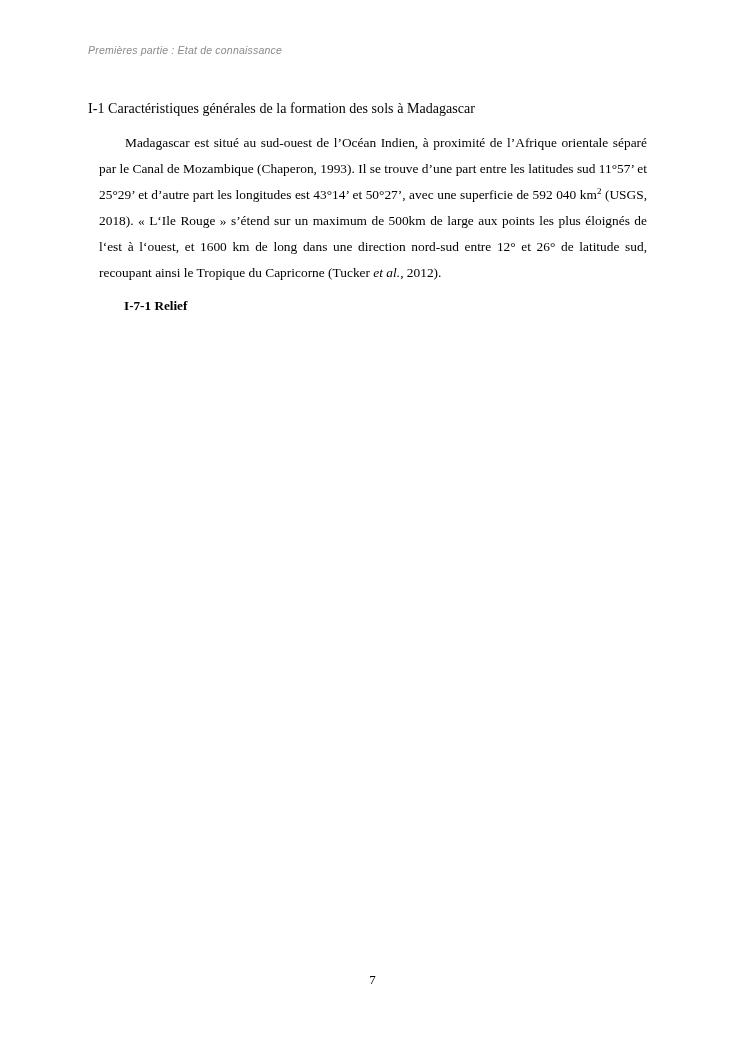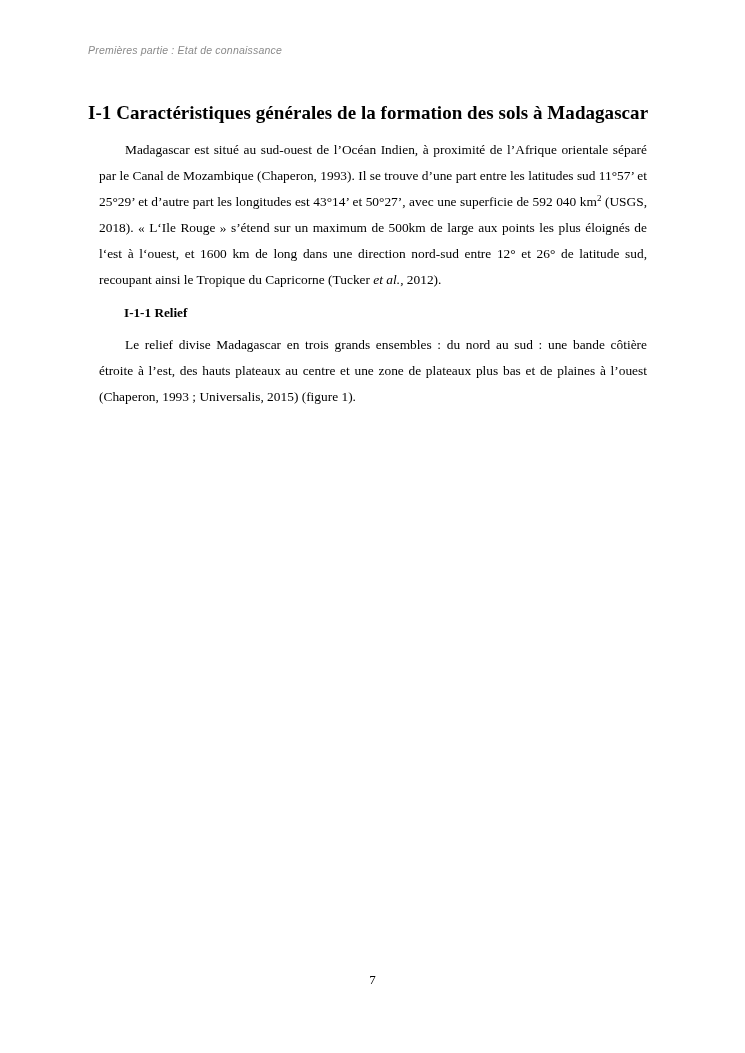--- a/index.html
+++ b/index.html
@@ -40,22 +40,22 @@
 
   .content {
     position: absolute;
     top: 100px;
     left: 88px;
     width: 570px;
   }
 
   h2.section-title {
     margin: 0 0 7px 0;
-    font-size: 19px;
-    font-weight: bold;
+    font-size: 14px;
+    font-weight: normal;
     line-height: 1.35;
     letter-spacing: 0.05px;
   }
 
   h3.subsection-title {
     margin: 11px 0 3px 0;
     font-size: 13.2px;
     font-weight: bold;
     line-height: 1.35;
     text-indent: 36px;
@@ -97,21 +97,20 @@
 <div class="page">
 
   <div class="running-head">Premières partie : Etat de connaissance</div>
 
   <div class="content">
 
     <h2 class="section-title">I-1 Caractéristiques générales de la formation des sols à Madagascar</h2>
 
     <p class="body-par"><span>Madagascar est situé au sud-ouest de l’Océan Indien, à proximité de l’Afrique orientale séparé par le Canal de Mozambique (Chaperon, 1993). Il se trouve d’une part entre les latitudes sud 11°57’ et 25°29’ et d’autre part les longitudes est 43°14’ et 50°27’, avec une superficie de 592 040 km</span><sup>2</sup><span> (USGS, 2018). « L‘Ile Rouge » s’étend sur un maximum de 500km de large aux points les plus éloignés de l‘est à l‘ouest, et 1600 km de long dans une direction nord-sud entre 12° et 26° de latitude sud, recoupant ainsi le Tropique du Capricorne (Tucker </span><span class="ital">et al.</span><span>, 2012).</span></p>
 
-    <h3 class="subsection-title">I-1-1 Relief</h3>
+    <h3 class="subsection-title">I-7-1 Relief</h3>
 
-    <p class="body-par">Le relief divise Madagascar en trois grands ensembles : du nord au sud : une bande côtière étroite à l’est, des hauts plateaux au centre et une zone de plateaux plus bas et de plaines à l’ouest (Chaperon, 1993 ; Universalis, 2015) (figure 1).</p>
 
   </div>
 
   <div class="page-number">7</div>
 
 </div>
 
 </body></html>

